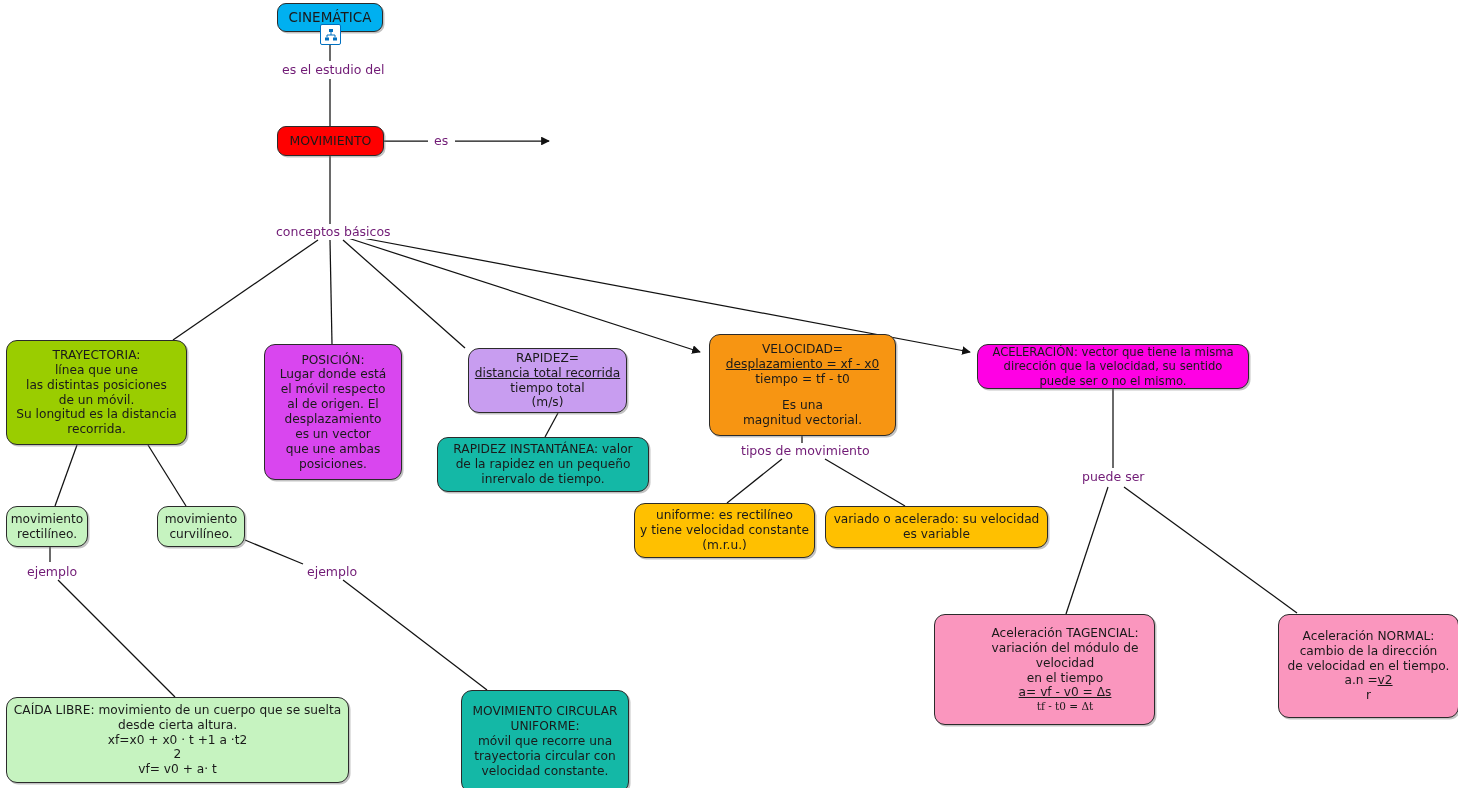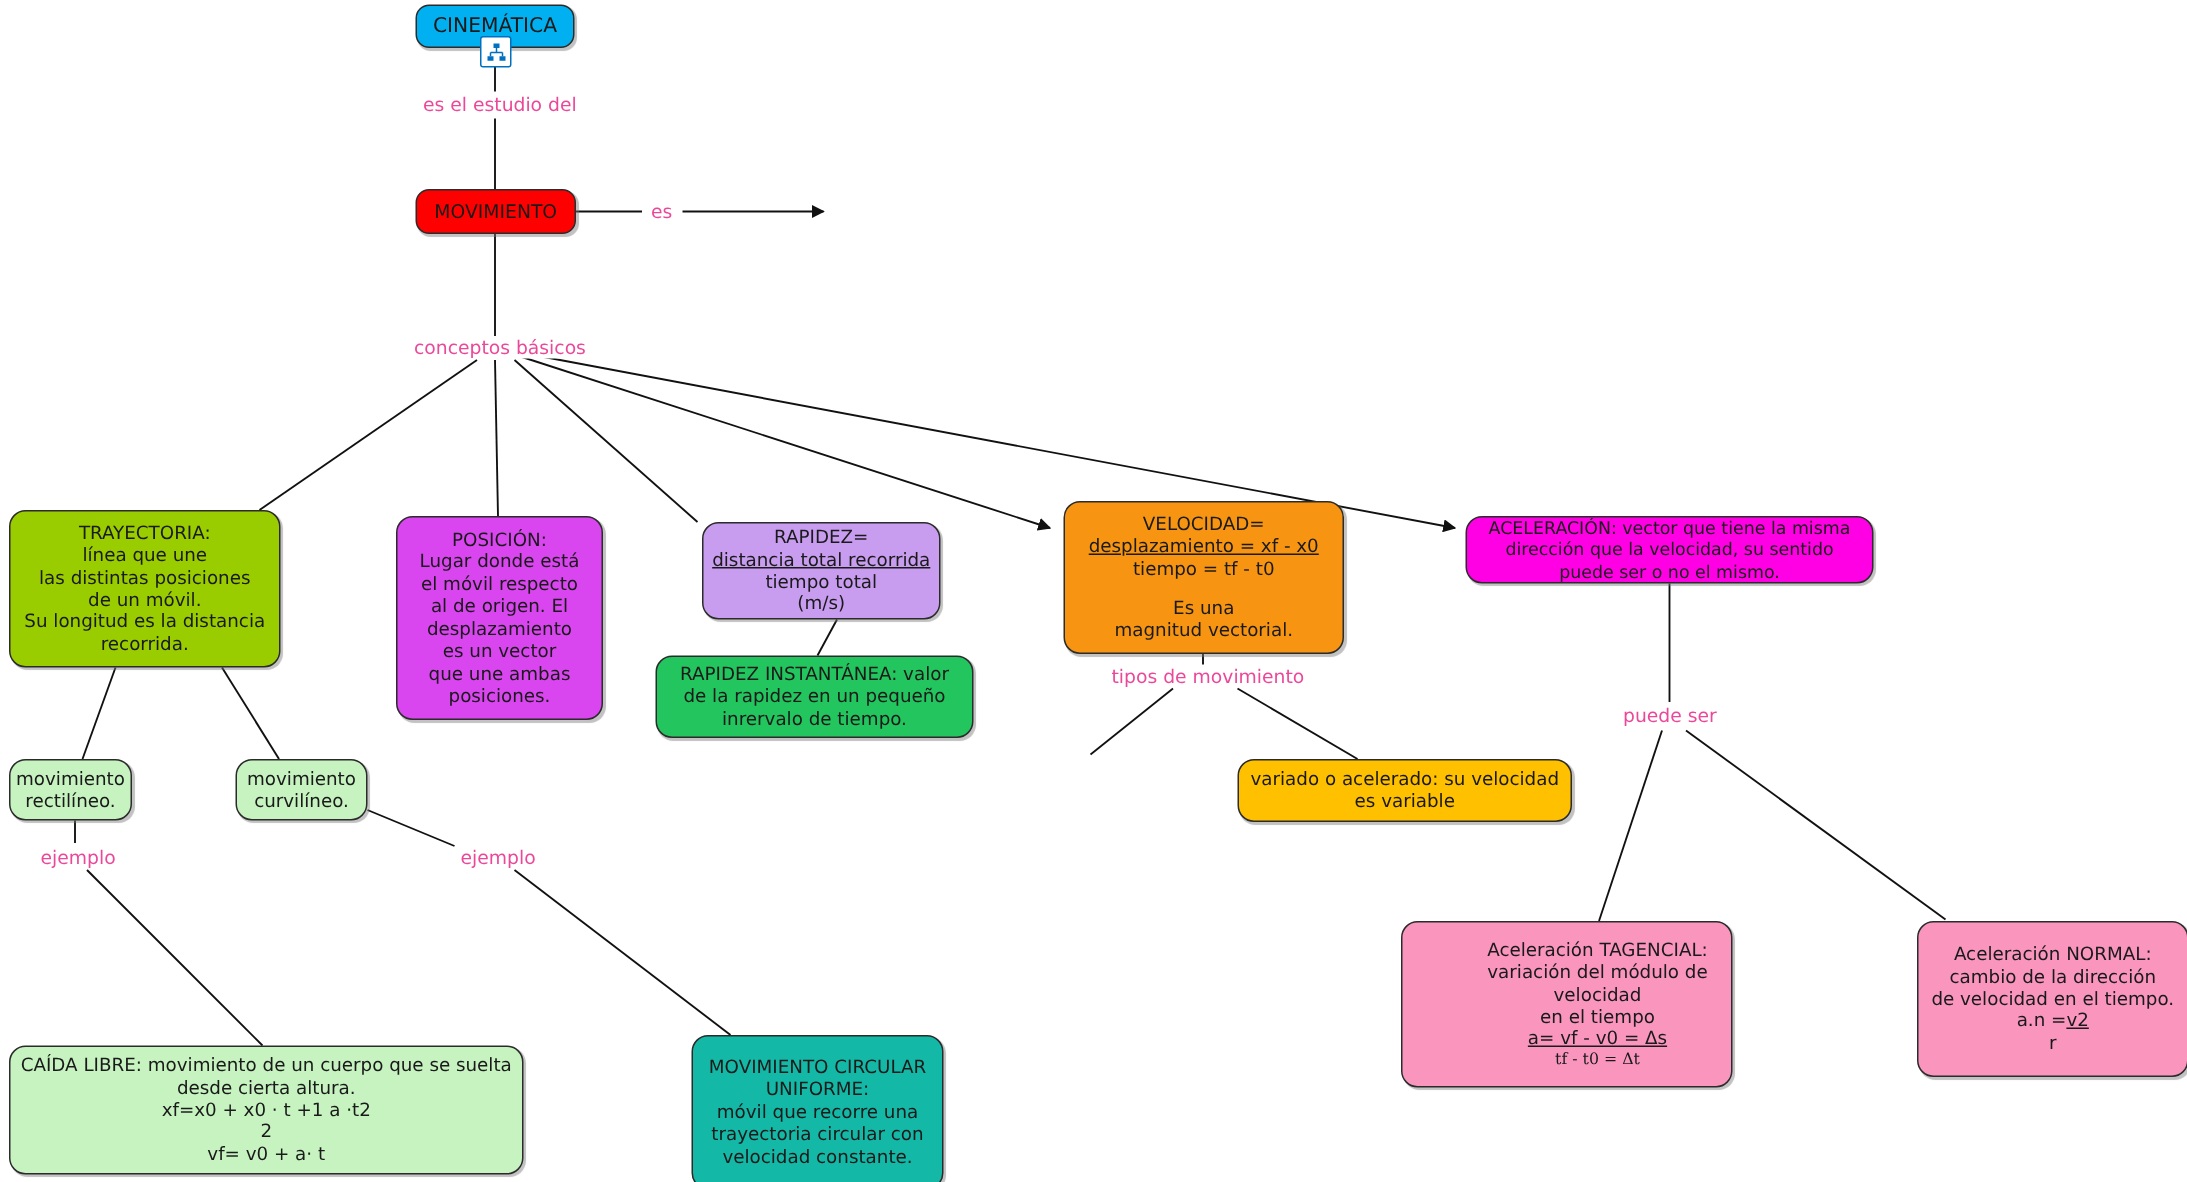--- a/index.html
+++ b/index.html
@@ -39,21 +39,21 @@
     justify-content: center;
     line-height: 1.22;
     box-shadow: 1.5px 1.5px 0.5px rgba(120,120,120,0.45);
     z-index: 3;
     white-space: pre-line;
   }
   .node .ln { display: block; }
   .node .ul { text-decoration: underline; }
   .label {
     position: absolute;
-    color: #ec4899;
+    color: #701a75;
     background: #ffffff;
     font-size: 12.5px;
     line-height: 1.1;
     white-space: nowrap;
     padding: 0 2px;
     z-index: 4;
   }
 
   
   #n-cinematica {
@@ -75,21 +75,21 @@
   #n-posicion {
     left: 264px; top: 344px; width: 138px; height: 136px;
     background: #d946ef; font-size: 12.2px;
   }
   #n-rapidez {
     left: 468px; top: 348px; width: 159px; height: 65px;
     background: #C89DF0; font-size: 12.2px;
   }
   #n-rapidez-inst {
     left: 437px; top: 437px; width: 212px; height: 55px;
-    background: #22c55e; font-size: 12.2px;
+    background: #14b8a6; font-size: 12.2px;
   }
   #n-velocidad {
     left: 709px; top: 334px; width: 187px; height: 102px;
     background: #F79512; font-size: 12.2px;
   }
   #n-aceleracion {
     left: 977px; top: 344px; width: 272px; height: 45px;
     background: #FF00E4; font-size: 11.6px;
   }
   #n-uniforme {
@@ -268,20 +268,25 @@
     <span class="ln">Es una</span>
     <span class="ln">magnitud vectorial.</span>
   </div>
 
   <div class="node" id="n-aceleracion">
     <span class="ln">ACELERACIÓN: vector que tiene la misma</span>
     <span class="ln">dirección que la velocidad, su sentido</span>
     <span class="ln">puede ser o no el mismo.</span>
   </div>
 
+  <div class="node" id="n-uniforme">
+    <span class="ln">uniforme: es rectilíneo</span>
+    <span class="ln">y tiene velocidad constante</span>
+    <span class="ln">(m.r.u.)</span>
+  </div>
 
   <div class="node" id="n-variado">
     <span class="ln">variado o acelerado: su velocidad</span>
     <span class="ln">es variable</span>
   </div>
 
   <div class="node" id="n-rectilineo">
     <span class="ln">movimiento</span>
     <span class="ln">rectilíneo.</span>
   </div>

